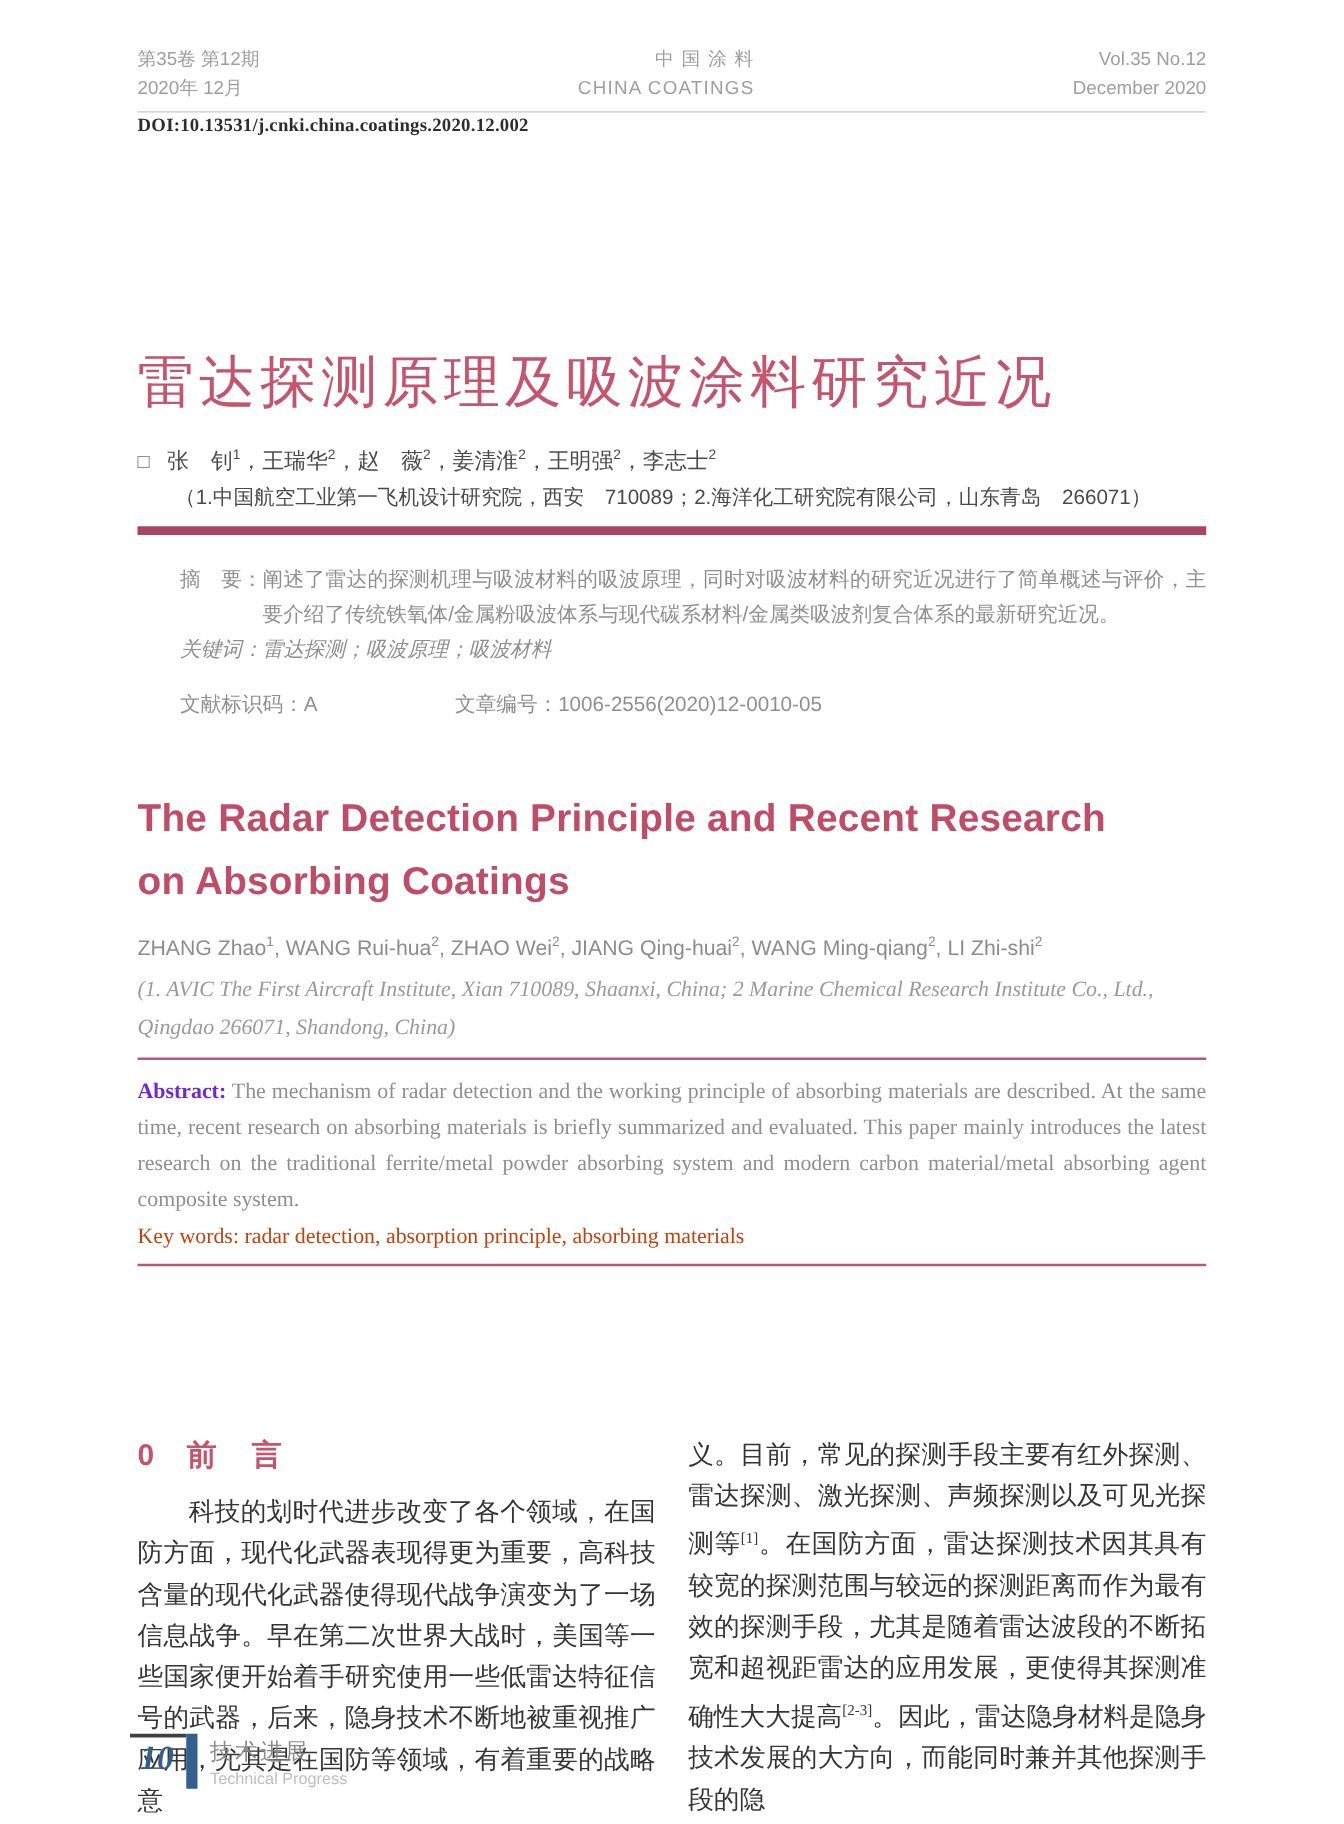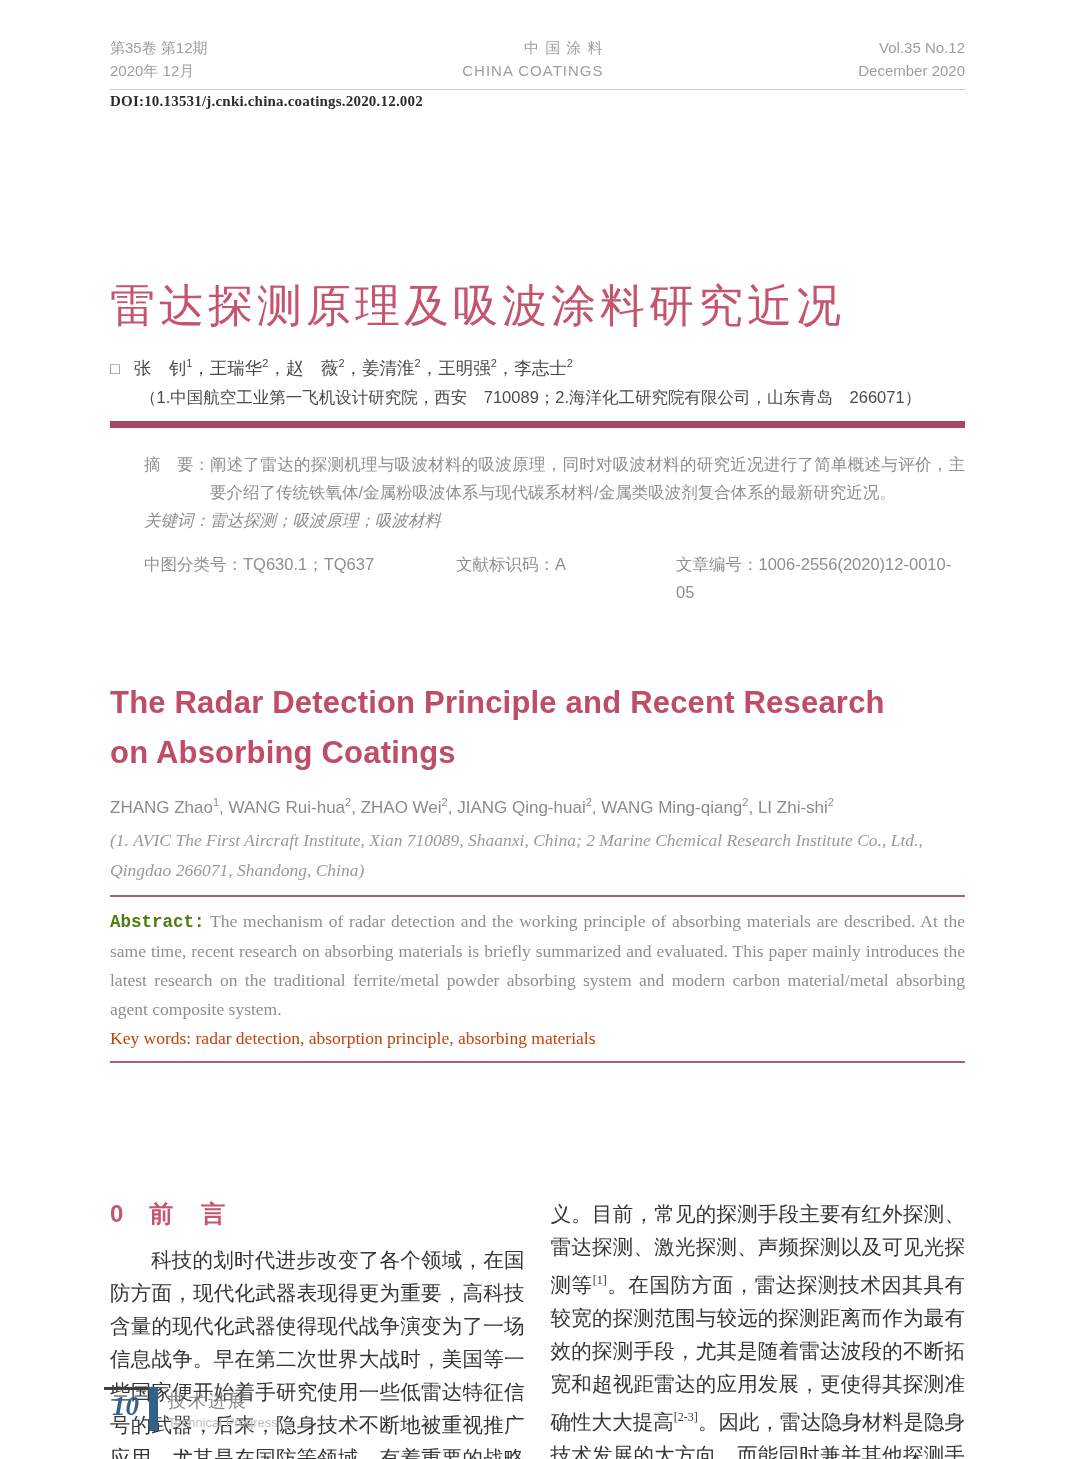--- a/index.html
+++ b/index.html
@@ -39,29 +39,29 @@
   .abs-row { display: flex; }
   .abs-row .lbl { flex: 0 0 auto; white-space: pre; }
   .abs-row .txt { flex: 1 1 auto; text-align: justify; }
   .kw-row { margin-top: 0; font-style: italic; }
   .clc-row { display: flex; margin-top: 16px; }
   .clc-row .c1 { width: 312px; }
   .clc-row .c2 { width: 220px; }
   .clc-row .c3 { flex: 1; }
 
   
-  .en-title { margin-top: 72px; max-width: 800px; font-size: 31px; font-weight: bold;
+  .en-title { margin-top: 52px; max-width: 800px; font-size: 31px; font-weight: bold;
               color: #bf4d67; line-height: 50px; letter-spacing: 0.2px; }
   .en-authors { margin-top: 18px; font-size: 17px; color: #8c8c8c; }
   .en-affil { margin-top: 8px; font-family: "Liberation Serif", serif; font-style: italic;
               font-size: 17.5px; color: #9a9a9a; line-height: 30px; max-width: 840px; }
   .thin-rule { margin-top: 10px; border-top: 2px solid #b45a72; }
   .en-abs { margin-top: 10px; font-family: "Liberation Serif", serif; font-size: 17.5px;
             color: #8f8f8f; line-height: 29px; text-align: justify; }
-  .en-abs .b { font-weight: bold; color: #4d7c0f; font-family: Liberation Mono, monospace; }
+  .en-abs .b { font-weight: bold; color: #6d28d9; }
   .en-kw { margin-top: 0; font-family: "Liberation Serif", serif; font-size: 17.5px;
            color: #c2410c; line-height: 29px; }
   .rule2 { margin-top: 8px; border-top: 2px solid #b45a72; }
 
   
   .body-cols { margin-top: 135px; display: flex; gap: 26px; }
   .col { width: 415px; }
   .sec-head { color: #c5546e; font-size: 24px; font-weight: bold; margin-bottom: 14px; }
   .sec-head .num { margin-right: 26px; }
   .sec-head .ttl { letter-spacing: 2px; }
@@ -112,21 +112,20 @@
   <div class="cn-abs-block">
     <div class="abs-row">
       <span class="lbl">摘　要：</span>
       <span class="txt">阐述了雷达的探测机理与吸波材料的吸波原理，同时对吸波材料的研究近况进行了简单概述与评价，主要介绍了传统铁氧体/金属粉吸波体系与现代碳系材料/金属类吸波剂复合体系的最新研究近况。</span>
     </div>
     <div class="abs-row kw-row">
       <span class="lbl">关键词：</span>
       <span class="txt">雷达探测；吸波原理；吸波材料</span>
     </div>
     <div class="clc-row">
-      <div class="c1"><span>中图分类号：</span><span>TQ630.1；TQ637</span></div>
       <div class="c2"><span>文献标识码：</span><span>A</span></div>
       <div class="c3"><span>文章编号：</span><span>1006-2556(2020)12-0010-05</span></div>
     </div>
   </div>
 
   <h2 class="en-title">The Radar Detection Principle and Recent Research on Absorbing Coatings</h2>
 
   <div class="en-authors"><span>ZHANG Zhao</span><sup>1</sup><span>, </span><span>WANG Rui-hua</span><sup>2</sup><span>, </span><span>ZHAO Wei</span><sup>2</sup><span>, </span><span>JIANG Qing-huai</span><sup>2</sup><span>, </span><span>WANG Ming-qiang</span><sup>2</sup><span>, </span><span>LI Zhi-shi</span><sup>2</sup></div>
 
   <div class="en-affil">(1. AVIC The First Aircraft Institute, Xian 710089, Shaanxi, China;  2 Marine Chemical Research Institute Co., Ltd., Qingdao 266071, Shandong, China)</div>

